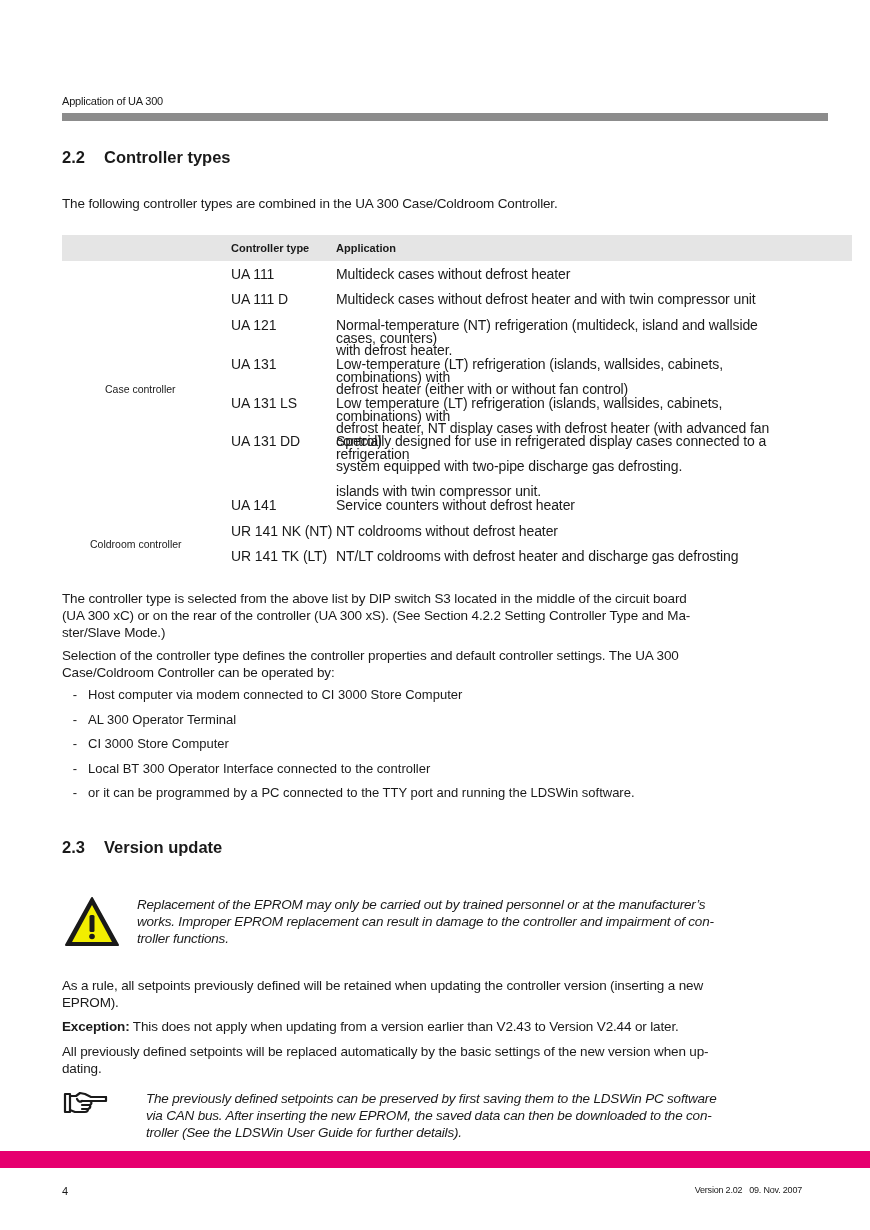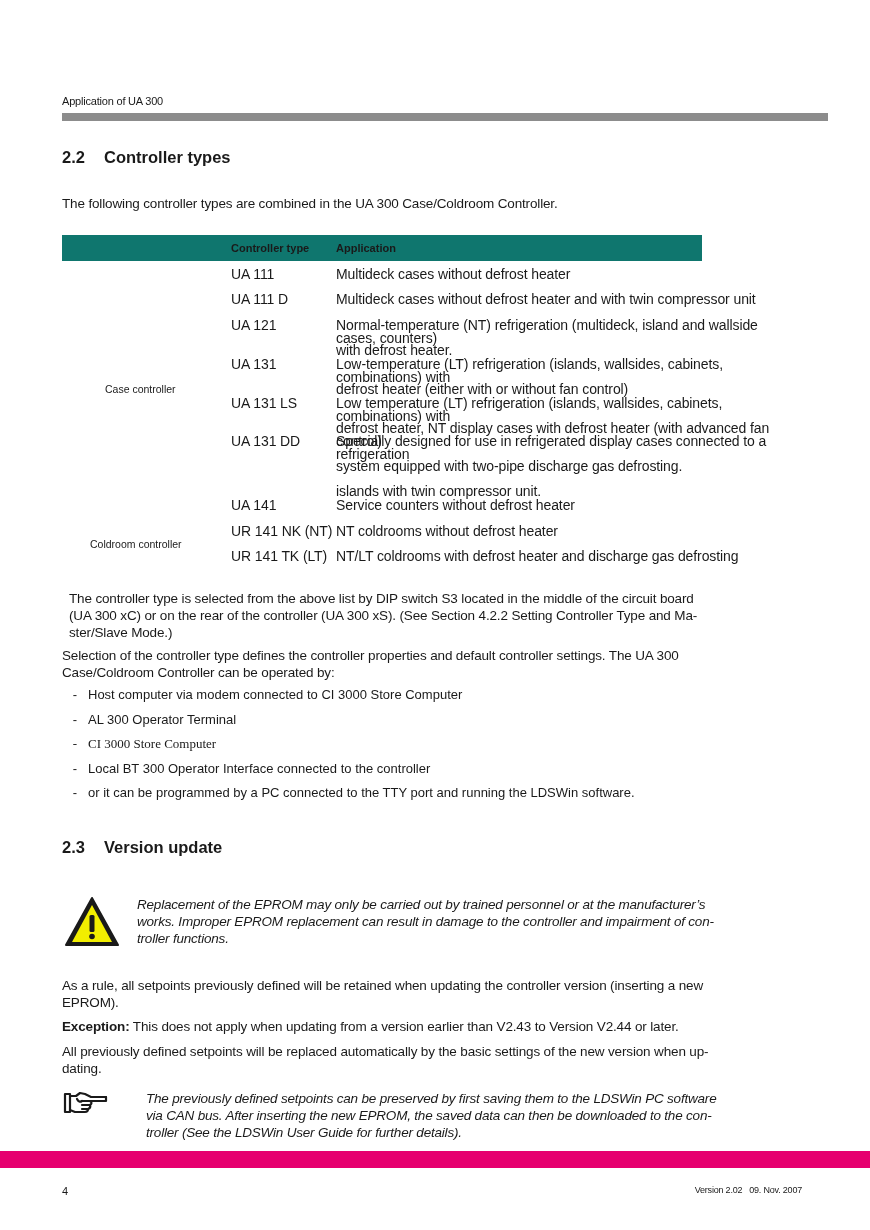--- a/index.html
+++ b/index.html
@@ -7,21 +7,21 @@
     width: 870px; height: 1230px; position: relative; overflow: hidden;
     font-family: "Liberation Sans", sans-serif; color: #1a1a1a;
   }
   .abs { position: absolute; }
   .running-head { left: 62px; top: 95px; font-size: 11px; letter-spacing: -0.2px; }
   .head-bar { left: 62px; top: 113px; width: 766px; height: 8px; background: #8c8c8c; }
   .h2 { font-size: 16.5px; font-weight: bold; left: 62px; }
   .h2 .num { display: inline-block; width: 42px; }
   .p { left: 62px; width: 730px; font-size: 13.5px; line-height: 17px; letter-spacing: -0.15px; }
   .table { left: 62px; top: 235px; width: 726px; }
-  .thead { position: absolute; left: 0; top: 0; width: 640px; height: 26px; background: #0f766e; }
+  .thead { position: absolute; left: 0; top: 0; width: 790px; height: 26px; background: #e5e5e5; }
   .th { position: absolute; top: 7px; font-size: 11px; font-weight: bold; }
   .cell { position: absolute; font-size: 14px; line-height: 12.5px; letter-spacing: -0.1px; }
   .group-label { position: absolute; font-size: 10.5px; }
   .list-item { left: 62px; font-size: 13px; }
   .list-item .dash { display: inline-block; width: 26px; text-align: center; }
   .note-text { font-style: italic; font-size: 13.5px; line-height: 17px; letter-spacing: -0.2px; }
   .magenta-bar { left: 0; top: 1151px; width: 870px; height: 17px; background: #e6006f; }
   .footer-page { left: 62px; top: 1185px; font-size: 11px; }
   .footer-version { right: 68px; top: 1185px; font-size: 9px; letter-spacing: -0.2px; }
   b { font-weight: bold; }
@@ -91,33 +91,33 @@
   <div>
     <span class="cell" style="left:169px; top:290px;">UR 141 NK (NT)</span>
     <span class="cell" style="left:274px; top:290px;">NT coldrooms without defrost heater</span>
   </div>
   <div>
     <span class="cell" style="left:169px; top:315px;">UR 141 TK (LT)</span>
     <span class="cell" style="left:274px; top:315px;">NT/LT coldrooms with defrost heater and discharge gas defrosting</span>
   </div>
 </div>
 
-<div class="abs p" style="top:590px;margin-left:7px;">
+<div class="abs p" style="top:590px;">
   <span>The controller type is selected from the above list by DIP switch S3 located in the middle of the circuit board</span><br>
   <span>(UA 300 xC) or on the rear of the controller (UA 300 xS). (See Section 4.2.2 Setting Controller Type and Ma-</span><br>
   <span>ster/Slave Mode.)</span>
 </div>
 <div class="abs p" style="top:647px;">
   <span>Selection of the controller type defines the controller properties and default controller settings. The UA 300</span><br>
   <span>Case/Coldroom Controller can be operated by:</span>
 </div>
 
 <div class="abs list-item" style="top:687px;"><span class="dash">-</span><span>Host computer via modem connected to CI 3000 Store Computer</span></div>
 <div class="abs list-item" style="top:712px;"><span class="dash">-</span><span>AL 300 Operator Terminal</span></div>
-<div class="abs list-item" style="top:736px;font-family:Liberation Serif, serif;"><span class="dash">-</span><span>CI 3000 Store Computer</span></div>
+<div class="abs list-item" style="top:736px;"><span class="dash">-</span><span>CI 3000 Store Computer</span></div>
 <div class="abs list-item" style="top:761px;"><span class="dash">-</span><span>Local BT 300 Operator Interface connected to the controller</span></div>
 <div class="abs list-item" style="top:785px;"><span class="dash">-</span><span>or it can be programmed by a PC connected to the TTY port and running the LDSWin software.</span></div>
 
 <div class="abs h2" style="top:838px;">
   <span class="num">2.3</span><span>Version update</span>
 </div>
 
 <div class="abs" style="left:64px; top:896px; width:56px; height:52px;">
   <svg width="56" height="52" viewBox="0 0 56 52">
     <polygon points="28,2 54,49 2,49" fill="#1a1a1a" stroke="#1a1a1a" stroke-width="2" stroke-linejoin="round"></polygon>

